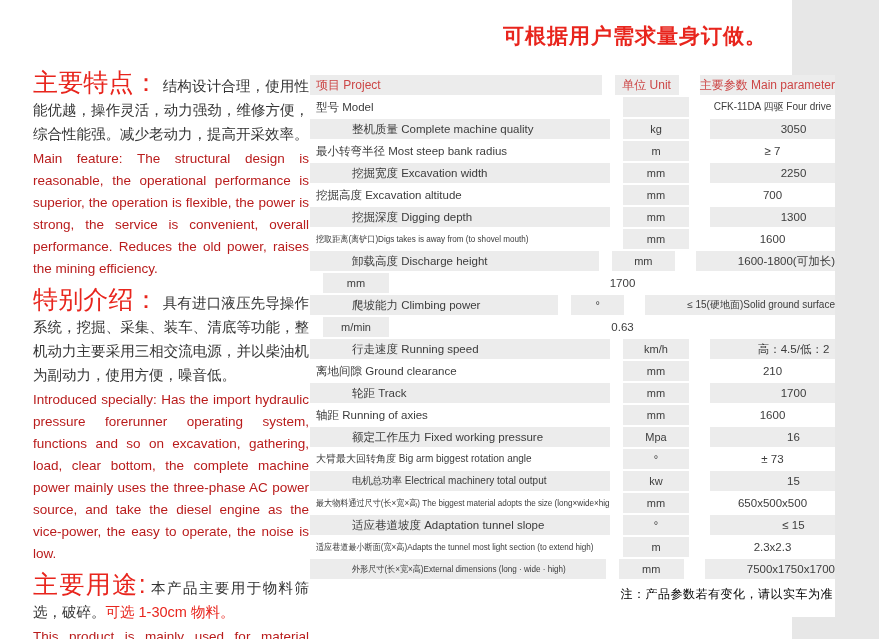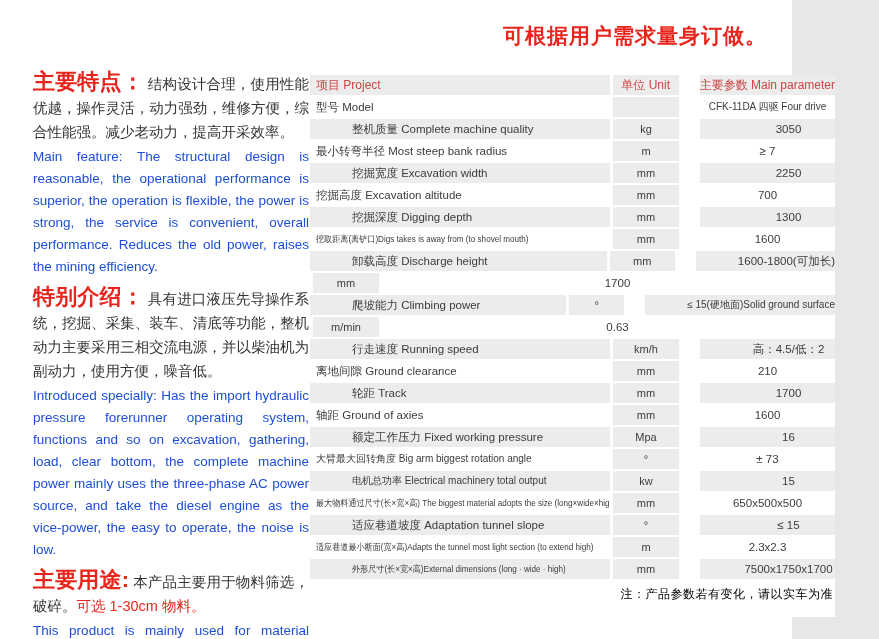--- a/index.html
+++ b/index.html
@@ -16,29 +16,29 @@
   .gray-corner-bot  { position:absolute; left:792px; top:617px;width:43px; height:22px;  background:var(--panel,#e7e7e7); }
 
   .headline {
     position:absolute; left:503px; top:22px;
     font-size:21px; font-weight:bold; letter-spacing:1px;
     color:var(--accent,#e8251d);
   }
 
   .left-col { position:absolute; left:33px; top:70px; width:276px; text-align:justify; }
   .cn { font-size:14.5px; line-height:24px; color:#333; }
-  .en { font-size:13.5px; line-height:22px; color:#1d4ed8; margin:2px 0 7px; }
-  .sec-title { color:var(--accent,#e8251d); font-weight:bold; font-size:22px; margin-right:4px; }
+  .en { font-size:13.5px; line-height:22px; color:#b91c1c; margin:2px 0 7px; }
+  .sec-title { color:var(--accent,#e8251d); font-weight:normal; font-size:25px; margin-right:4px; }
   .red-inline { color:var(--accent,#e8251d); }
 
   .spec-table { position:absolute; left:310px; top:75px; width:525px; }
   .t-row { display:flex; height:20px; margin-bottom:2px; }
   .cell { display:flex; align-items:center; white-space:nowrap; }
   .c-label { width:300px; padding-left:6px; font-size:11.5px; overflow:hidden; }
-  .c-unit  { width:66px;  margin-left:3px; justify-content:center; font-size:11px; background:var(--rowgray,#ececec); }
+  .c-unit  { width:66px;  margin-left:13px; justify-content:center; font-size:11px; background:var(--rowgray,#ececec); }
   .c-value { flex:1; margin-left:21px; justify-content:center; font-size:11.5px; }
   .t-row.alt .c-label, .t-row.alt .c-value { background:var(--rowgray,#ececec);padding-left:42px; }
   .t-row.head .c-label, .t-row.head .c-unit, .t-row.head .c-value {
     background:var(--rowgray,#ececec);
     color:var(--thead,#cc4646); font-size:12px;
   }
   .small-label  { font-size:10px; }
   .xsmall-label { font-size:9px; }
   .xsmall-label span { display:inline-block; transform:scaleX(0.9); transform-origin:left center; }
   .small-value  { font-size:10px; }
@@ -162,21 +162,21 @@
       </div>
       <div class="t-row alt">
         <div class="cell c-label">
           <span>轮距 Track</span>
         </div>
         <div class="cell c-unit">mm</div>
         <div class="cell c-value">1700</div>
       </div>
       <div class="t-row">
         <div class="cell c-label">
-          <span>轴距 Ground of axies</span>
+          <span>轴距 Running of axies</span>
         </div>
         <div class="cell c-unit">mm</div>
         <div class="cell c-value">1600</div>
       </div>
       <div class="t-row alt">
         <div class="cell c-label">
           <span>额定工作压力 Fixed working pressure</span>
         </div>
         <div class="cell c-unit">Mpa</div>
         <div class="cell c-value">16</div>

